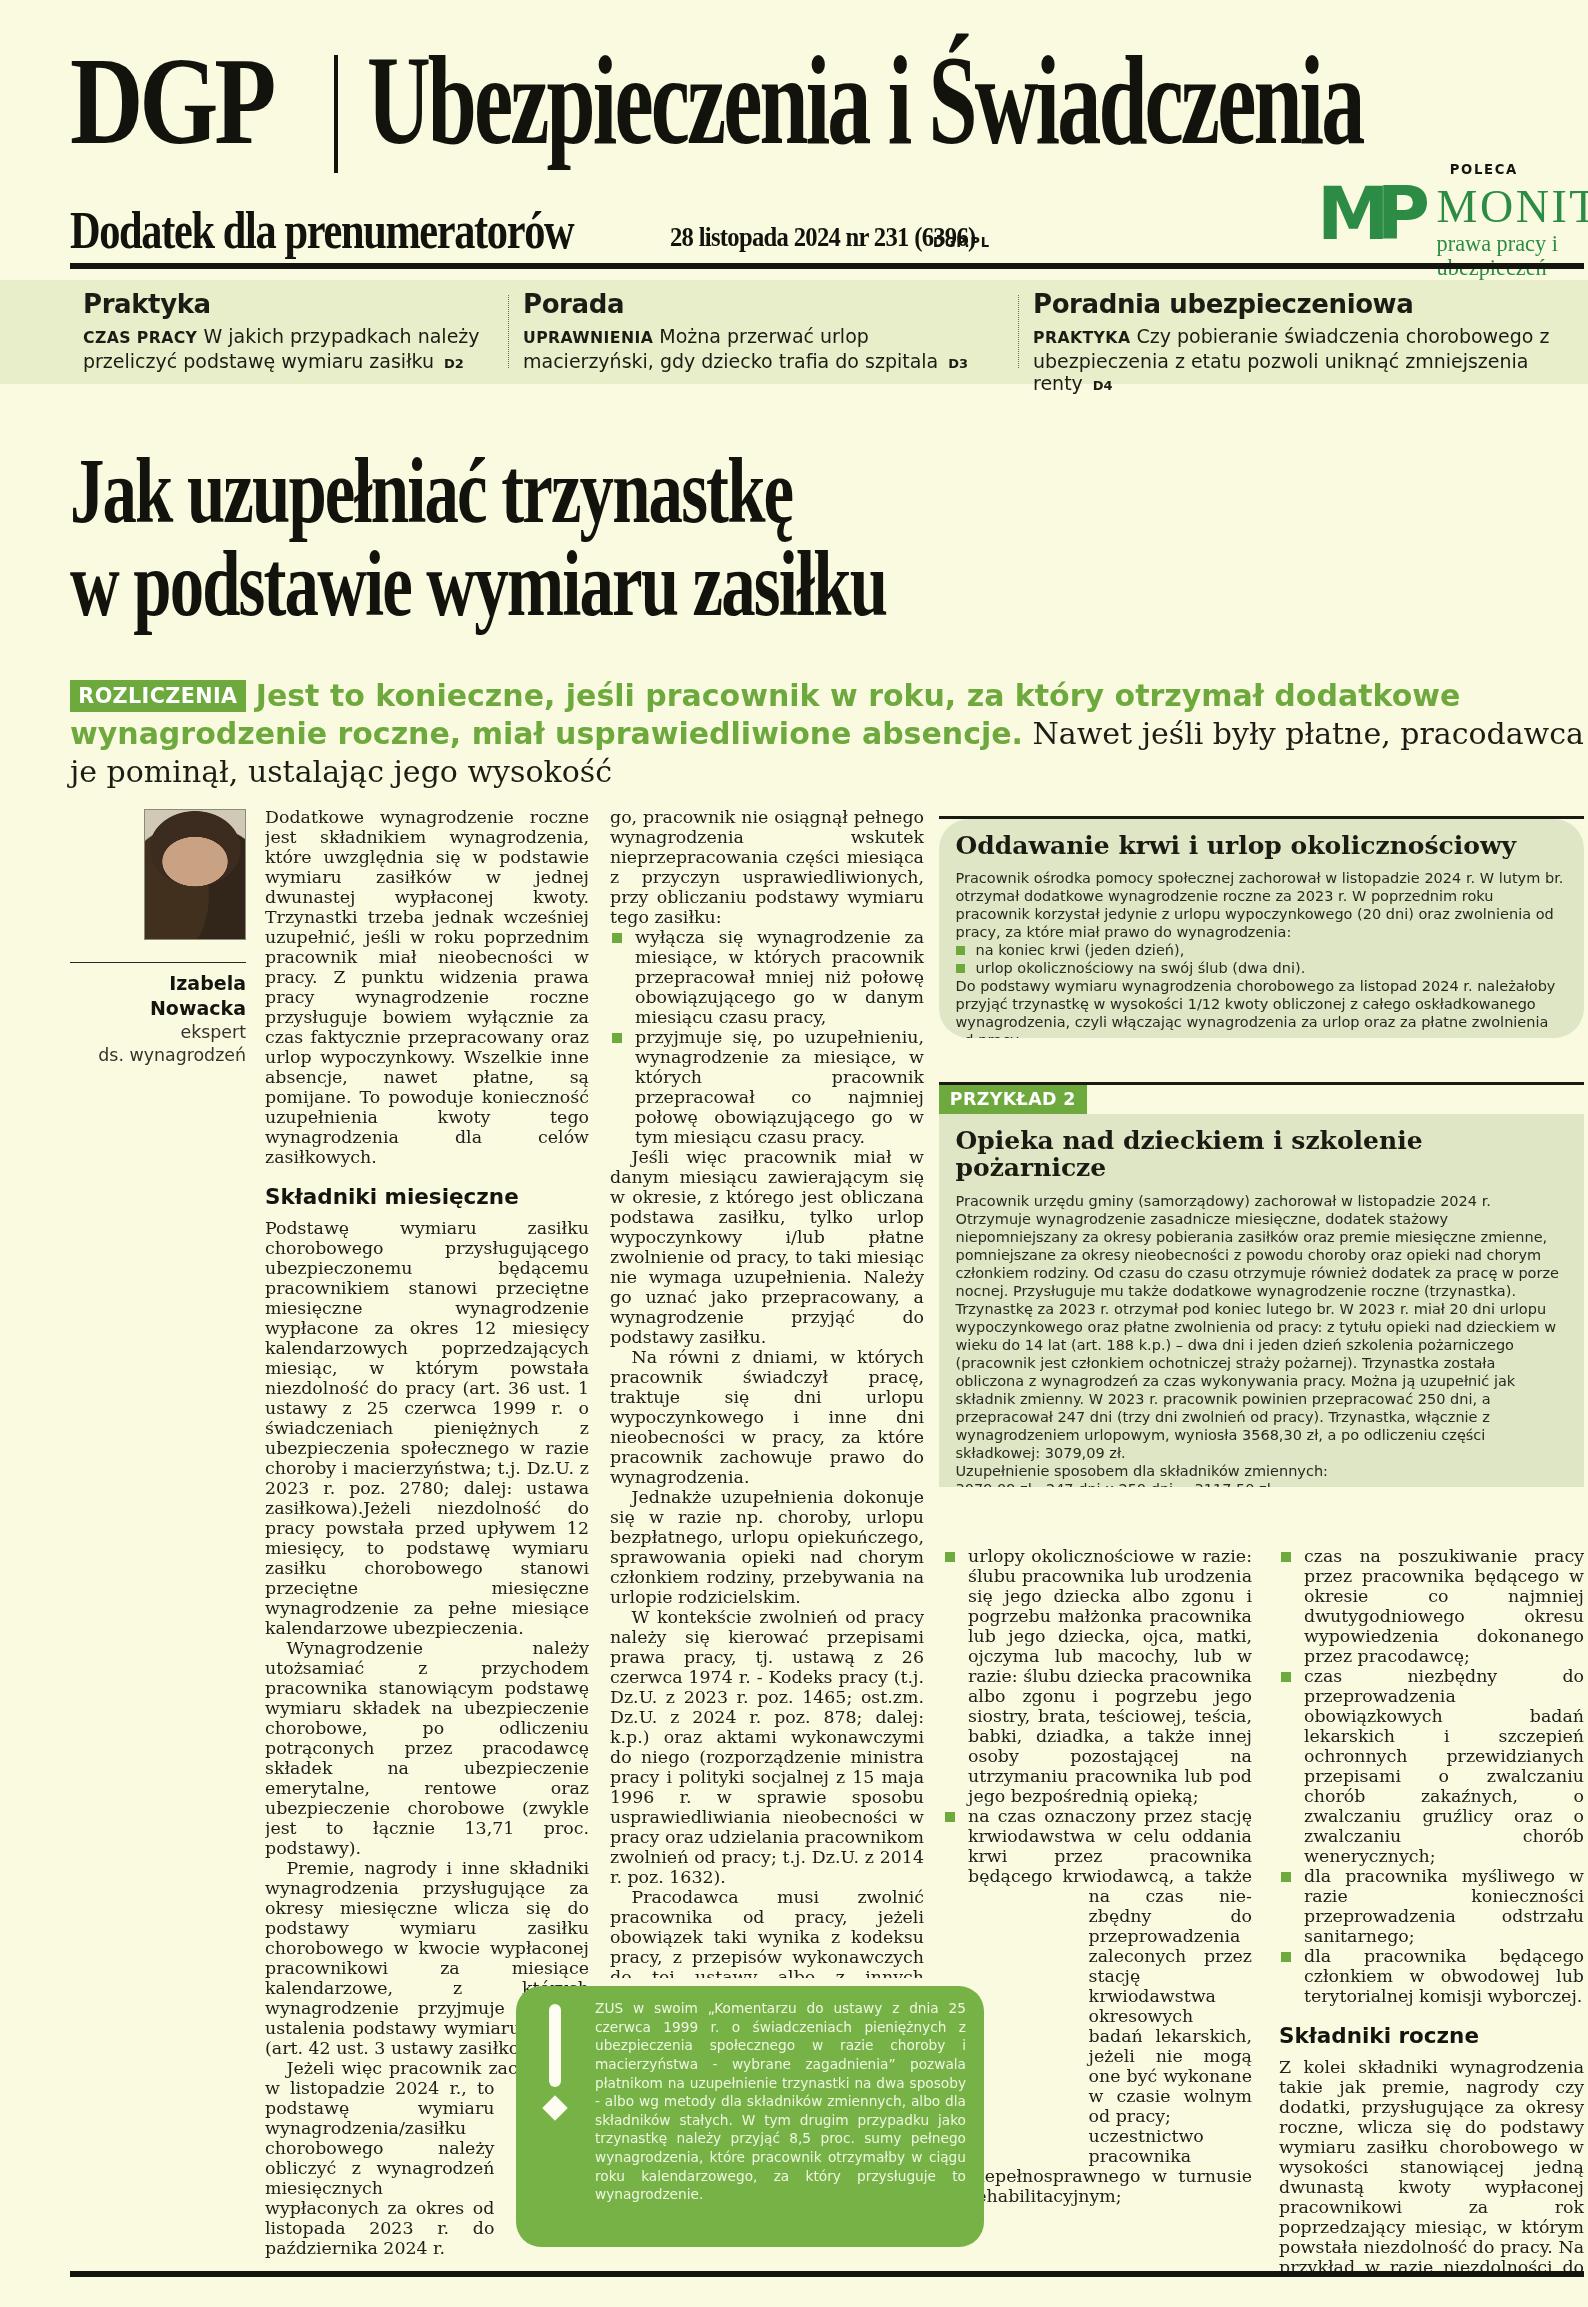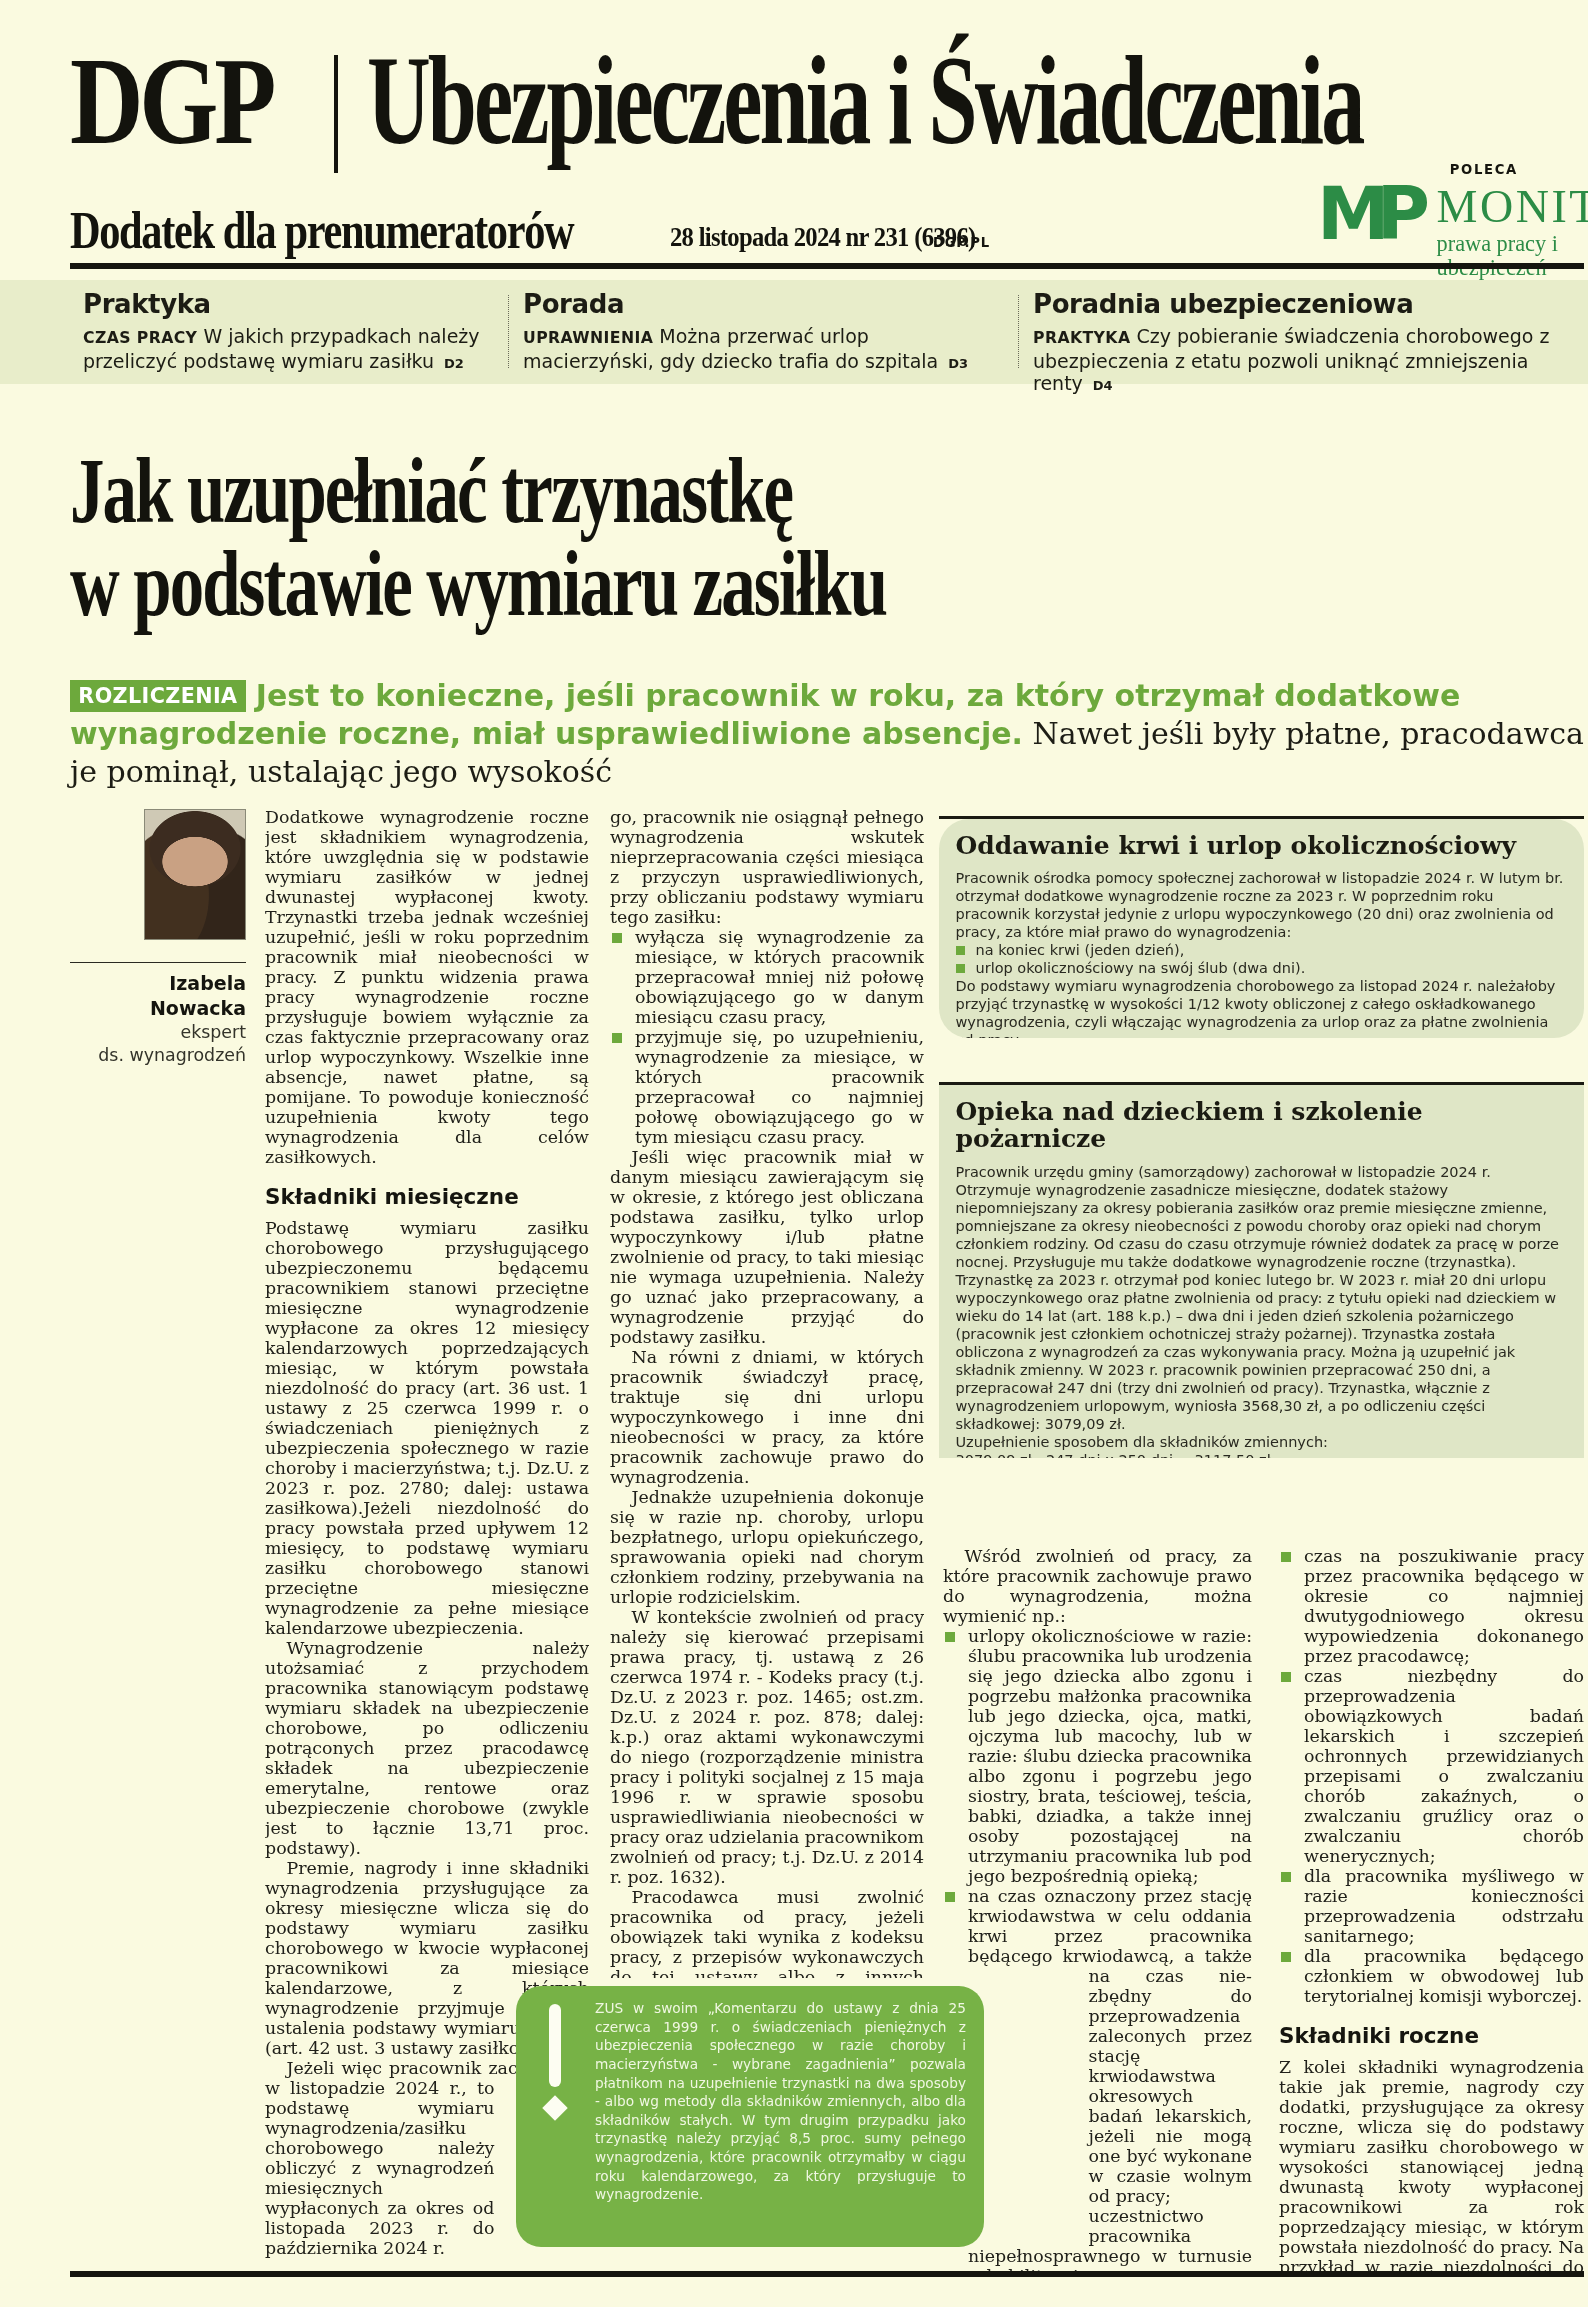--- a/index.html
+++ b/index.html
@@ -171,31 +171,31 @@
       <div class="ex-title">Oddawanie krwi i urlop okolicznościowy</div>
       <p>Pracownik ośrodka pomocy społecznej zachorował w listopadzie 2024 r. W lutym br. otrzymał dodatkowe wynagrodzenie roczne za 2023 r. W poprzednim roku pracownik korzystał jedynie z urlopu wypoczynkowego (20 dni) oraz zwolnienia od pracy, za które miał prawo do wynagrodzenia:</p>
       <p class="ex-bullet">na koniec krwi (jeden dzień),</p>
       <p class="ex-bullet">urlop okolicznościowy na swój ślub (dwa dni).</p>
       <p>Do podstawy wymiaru wynagrodzenia chorobowego za listopad 2024 r. należałoby przyjąć trzynastkę w wysokości 1/12 kwoty obliczonej z całego oskładkowanego wynagrodzenia, czyli włączając wynagrodzenia za urlop oraz za płatne zwolnienia od pracy.</p>
     </div>
   </div>
 
   <div class="example ex2">
     <div class="ex-rule"></div>
+    <div><span class="ex-chip">PRZYKŁAD 2</span></div>
     <div class="ex-body">
       <div class="ex-title">Opieka nad dzieckiem i szkolenie pożarnicze</div>
       <p>Pracownik urzędu gminy (samorządowy) zachorował w listopadzie 2024 r. Otrzymuje wynagrodzenie zasadnicze miesięczne, dodatek stażowy niepomniejszany za okresy pobierania zasiłków oraz premie miesięczne zmienne, pomniejszane za okresy nieobecności z powodu choroby oraz opieki nad chorym członkiem rodziny. Od czasu do czasu otrzymuje również dodatek za pracę w porze nocnej. Przysługuje mu także dodatkowe wynagrodzenie roczne (trzynastka). Trzynastkę za 2023 r. otrzymał pod koniec lutego br. W 2023 r. miał 20 dni urlopu wypoczynkowego oraz płatne zwolnienia od pracy: z tytułu opieki nad dzieckiem w wieku do 14 lat (art. 188 k.p.) – dwa dni i jeden dzień szkolenia pożarniczego (pracownik jest członkiem ochotniczej straży pożarnej). Trzynastka została obliczona z wynagrodzeń za czas wykonywania pracy. Można ją uzupełnić jak składnik zmienny. W 2023 r. pracownik powinien przepracować 250 dni, a przepracował 247 dni (trzy dni zwolnień od pracy). Trzynastka, włącznie z wynagrodzeniem urlopowym, wyniosła 3568,30 zł, a po odliczeniu części składkowej: 3079,09 zł.</p>
       <p>Uzupełnienie sposobem dla składników zmiennych:</p>
       <p>3079,09 zł : 247 dni x 250 dni = 3117,50 zł</p>
 
     </div>
   </div>
 
   <div class="col c3">
-    <p class="ind">Wśród zwolnień od pracy, za które pracownik zachowuje prawo do wynagrodzenia, można wymienić np.:</p>
     <p class="bullet">urlopy okolicznościowe w razie: ślubu pracownika lub urodzenia się jego dziecka albo zgonu i pogrzebu małżonka pracownika lub jego dziecka, ojca, matki, ojczyma lub macochy, lub w razie: ślubu dziecka pracownika albo zgonu i pogrzebu jego siostry, brata, teściowej, teścia, babki, dziadka, a także innej osoby pozostającej na utrzymaniu pracownika lub pod jego bezpośrednią opieką;</p>
     <p class="bullet"><span>na czas oznaczony przez stację krwiodawstwa w celu oddania krwi przez pracownika będącego krwiodawcą, a także na czas nie-</span><span class="spacer-l"></span><span>zbędny do przeprowadzenia zaleconych przez stację krwiodawstwa okresowych badań lekarskich, jeżeli nie mogą one być wykonane w czasie wolnym od pracy;</span></p>
     <p class="bullet">uczestnictwo pracownika niepełnosprawnego w turnusie rehabilitacyjnym;</p>
 
   </div>
 
   <div class="col c4">
     <p class="bullet">czas na poszukiwanie pracy przez pracownika będącego w okresie co najmniej dwutygodniowego okresu wypowiedzenia dokonanego przez pracodawcę;</p>
     <p class="bullet">czas niezbędny do przeprowadzenia obowiązkowych badań lekarskich i szczepień ochronnych przewidzianych przepisami o zwalczaniu chorób zakaźnych, o zwalczaniu gruźlicy oraz o zwalczaniu chorób wenerycznych;</p>
     <p class="bullet">dla pracownika myśliwego w razie konieczności przeprowadzenia odstrzału sanitarnego;</p>

